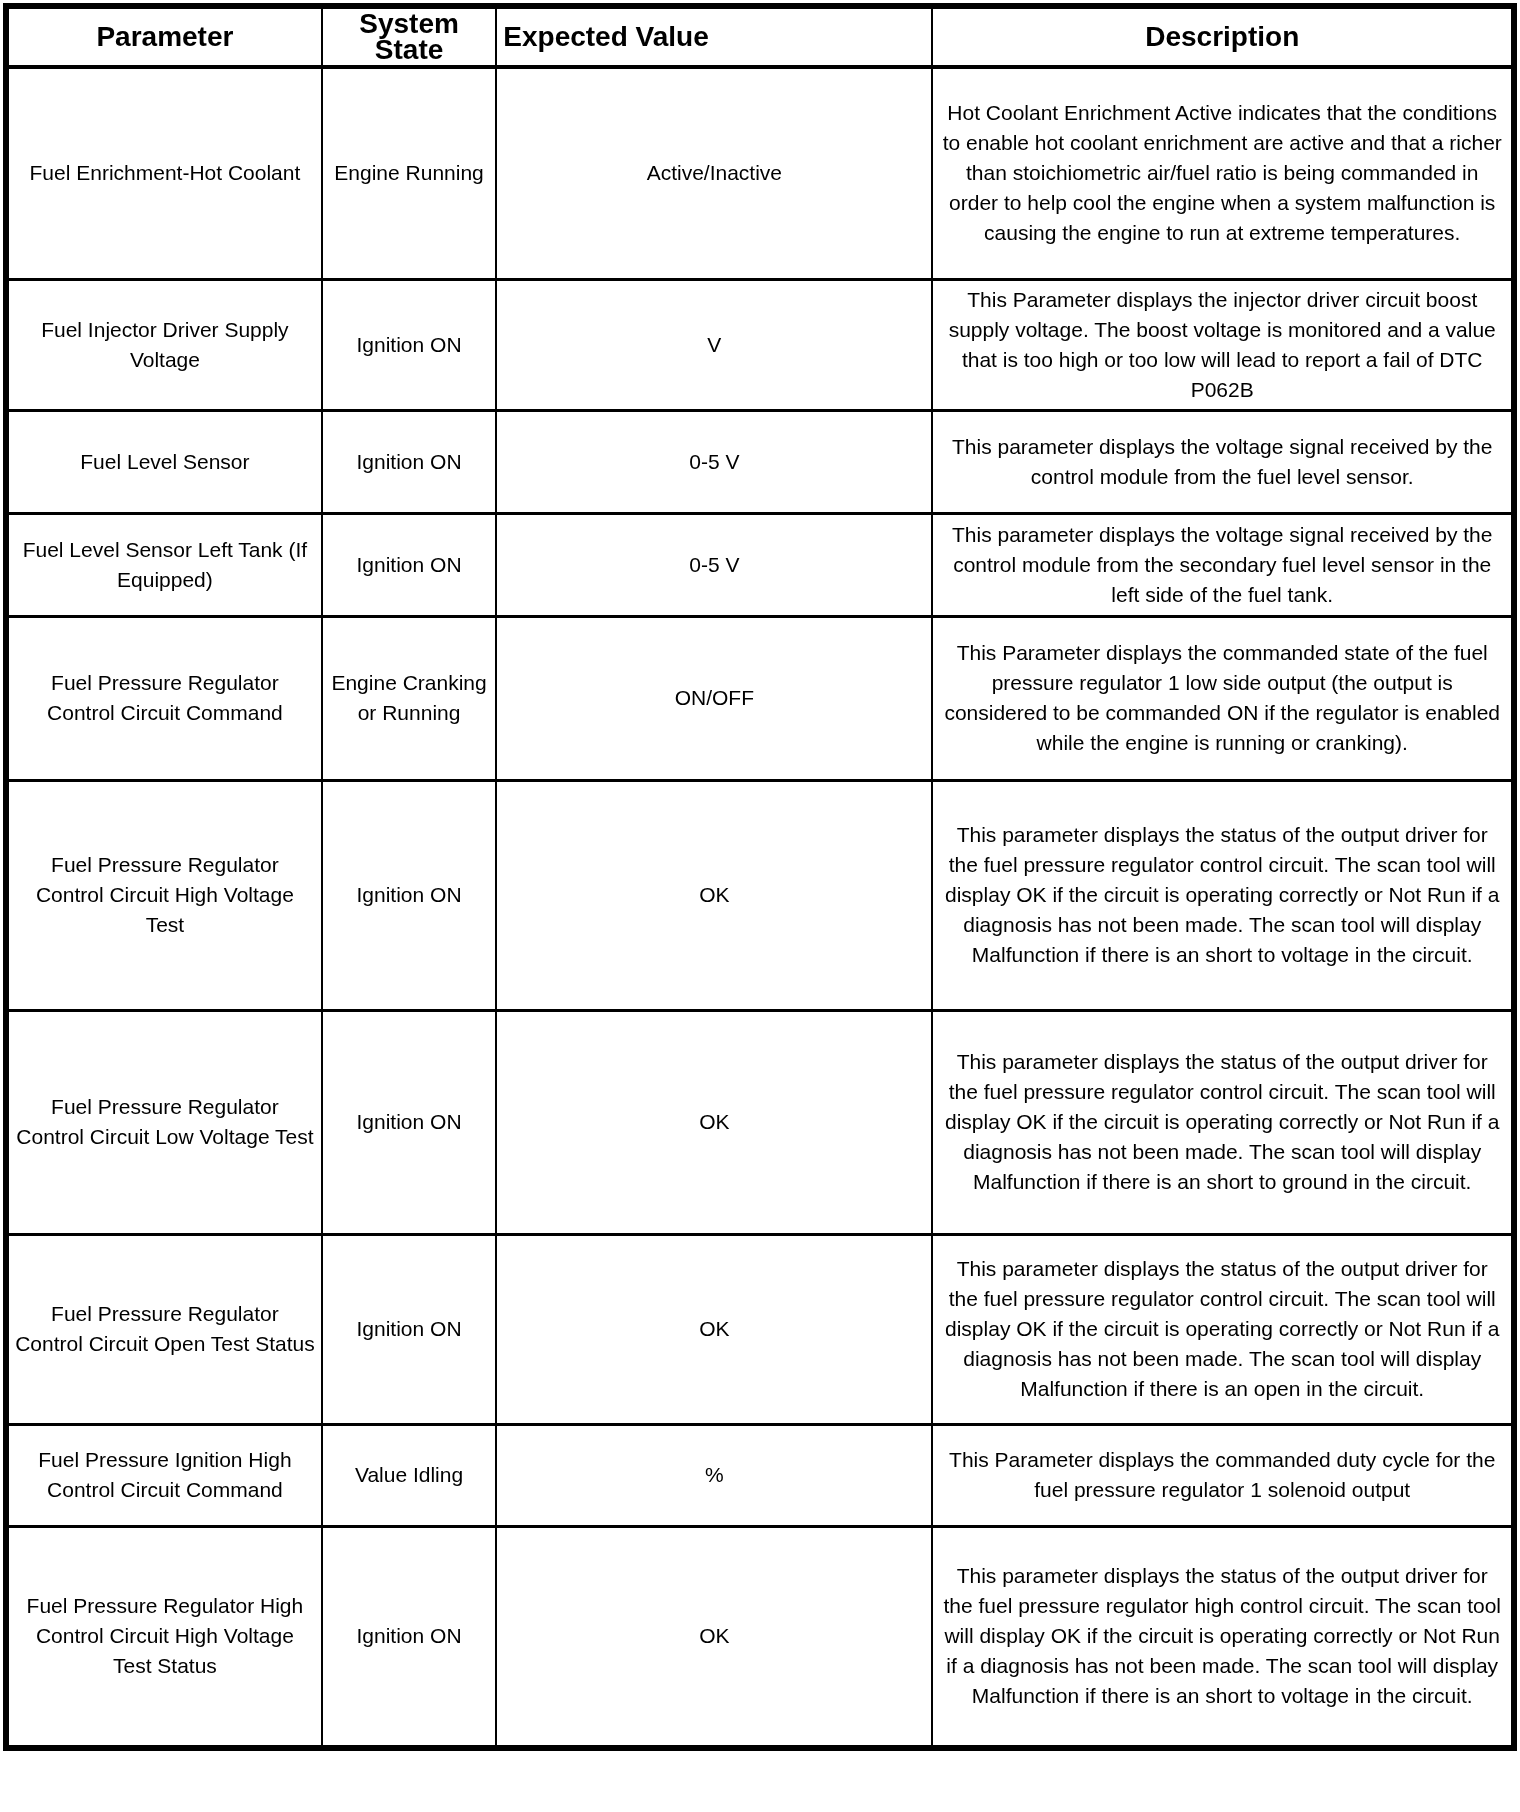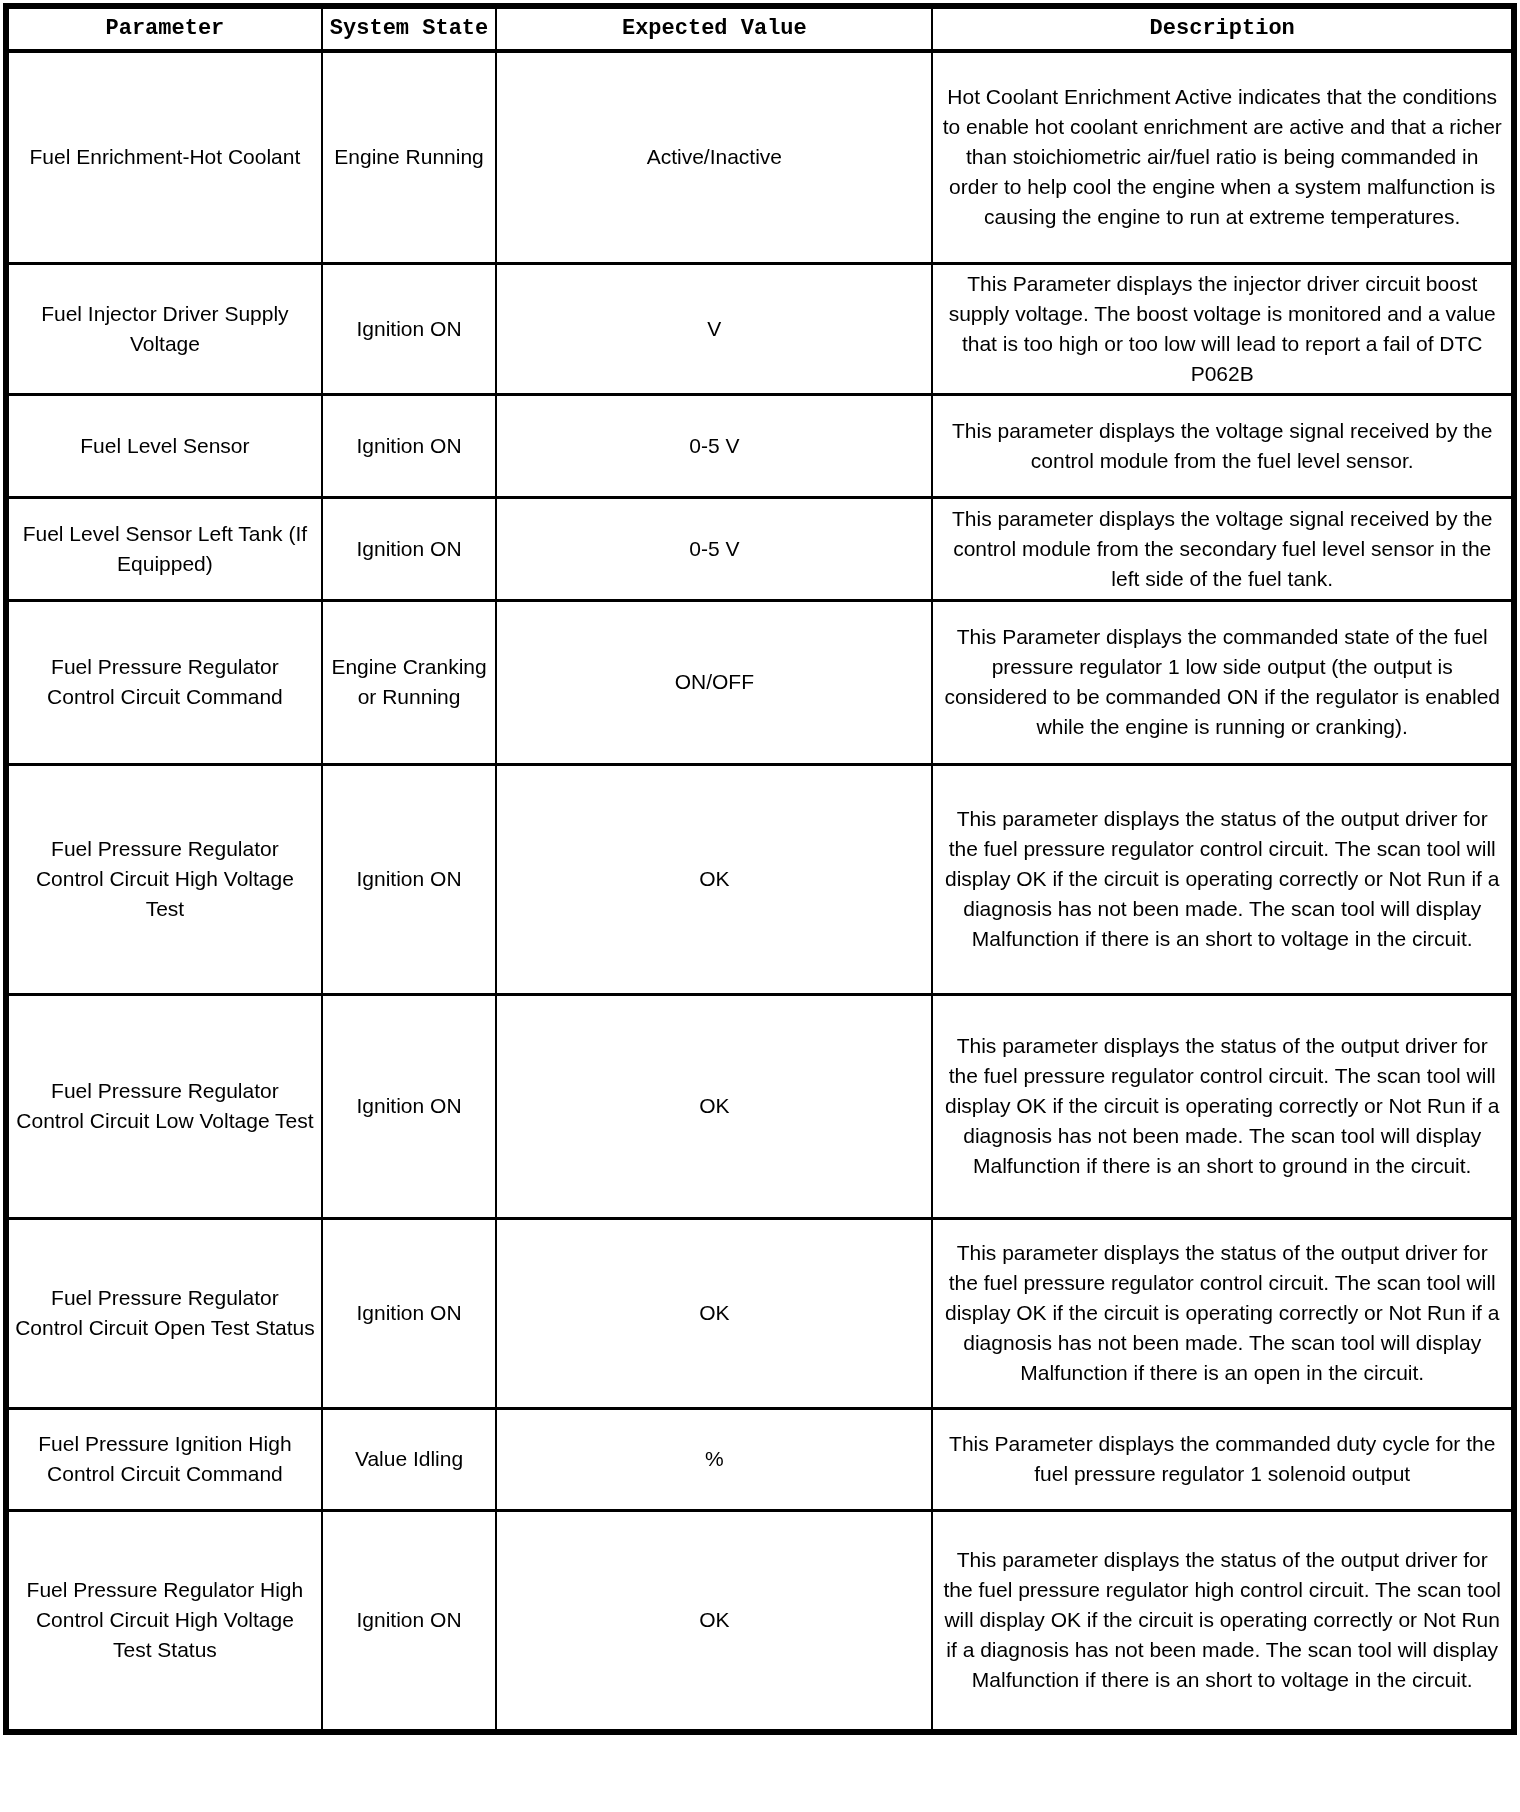--- a/index.html
+++ b/index.html
@@ -23,30 +23,29 @@
     background: #ffffff;
   }
   col.c-param { width: 315px; }
   col.c-state { width: 174px; }
   col.c-value { width: 435px; }
   col.c-desc  { width: 580px; }
 
   th {
     border: 2px solid #000000;
     border-bottom: 4px solid #000000;
-    font-size: 22px;
+    font-size: 28px;
     font-weight: bold;
     text-align: center;
     vertical-align: middle;
     height: 36px;
     padding: 2px 6px;
     line-height: 26px;
-    font-family: Liberation Mono, monospace;
   }
-  th.th-left { text-align: center; }
+  th.th-left { text-align: left; }
 
   td {
     border: 2px solid #000000;
     border-top: 3px solid #000000;
     border-bottom: 3px solid #000000;
     font-size: 21px;
     line-height: 30px;
     vertical-align: middle;
     padding: 3px 6px;
     overflow: hidden;

